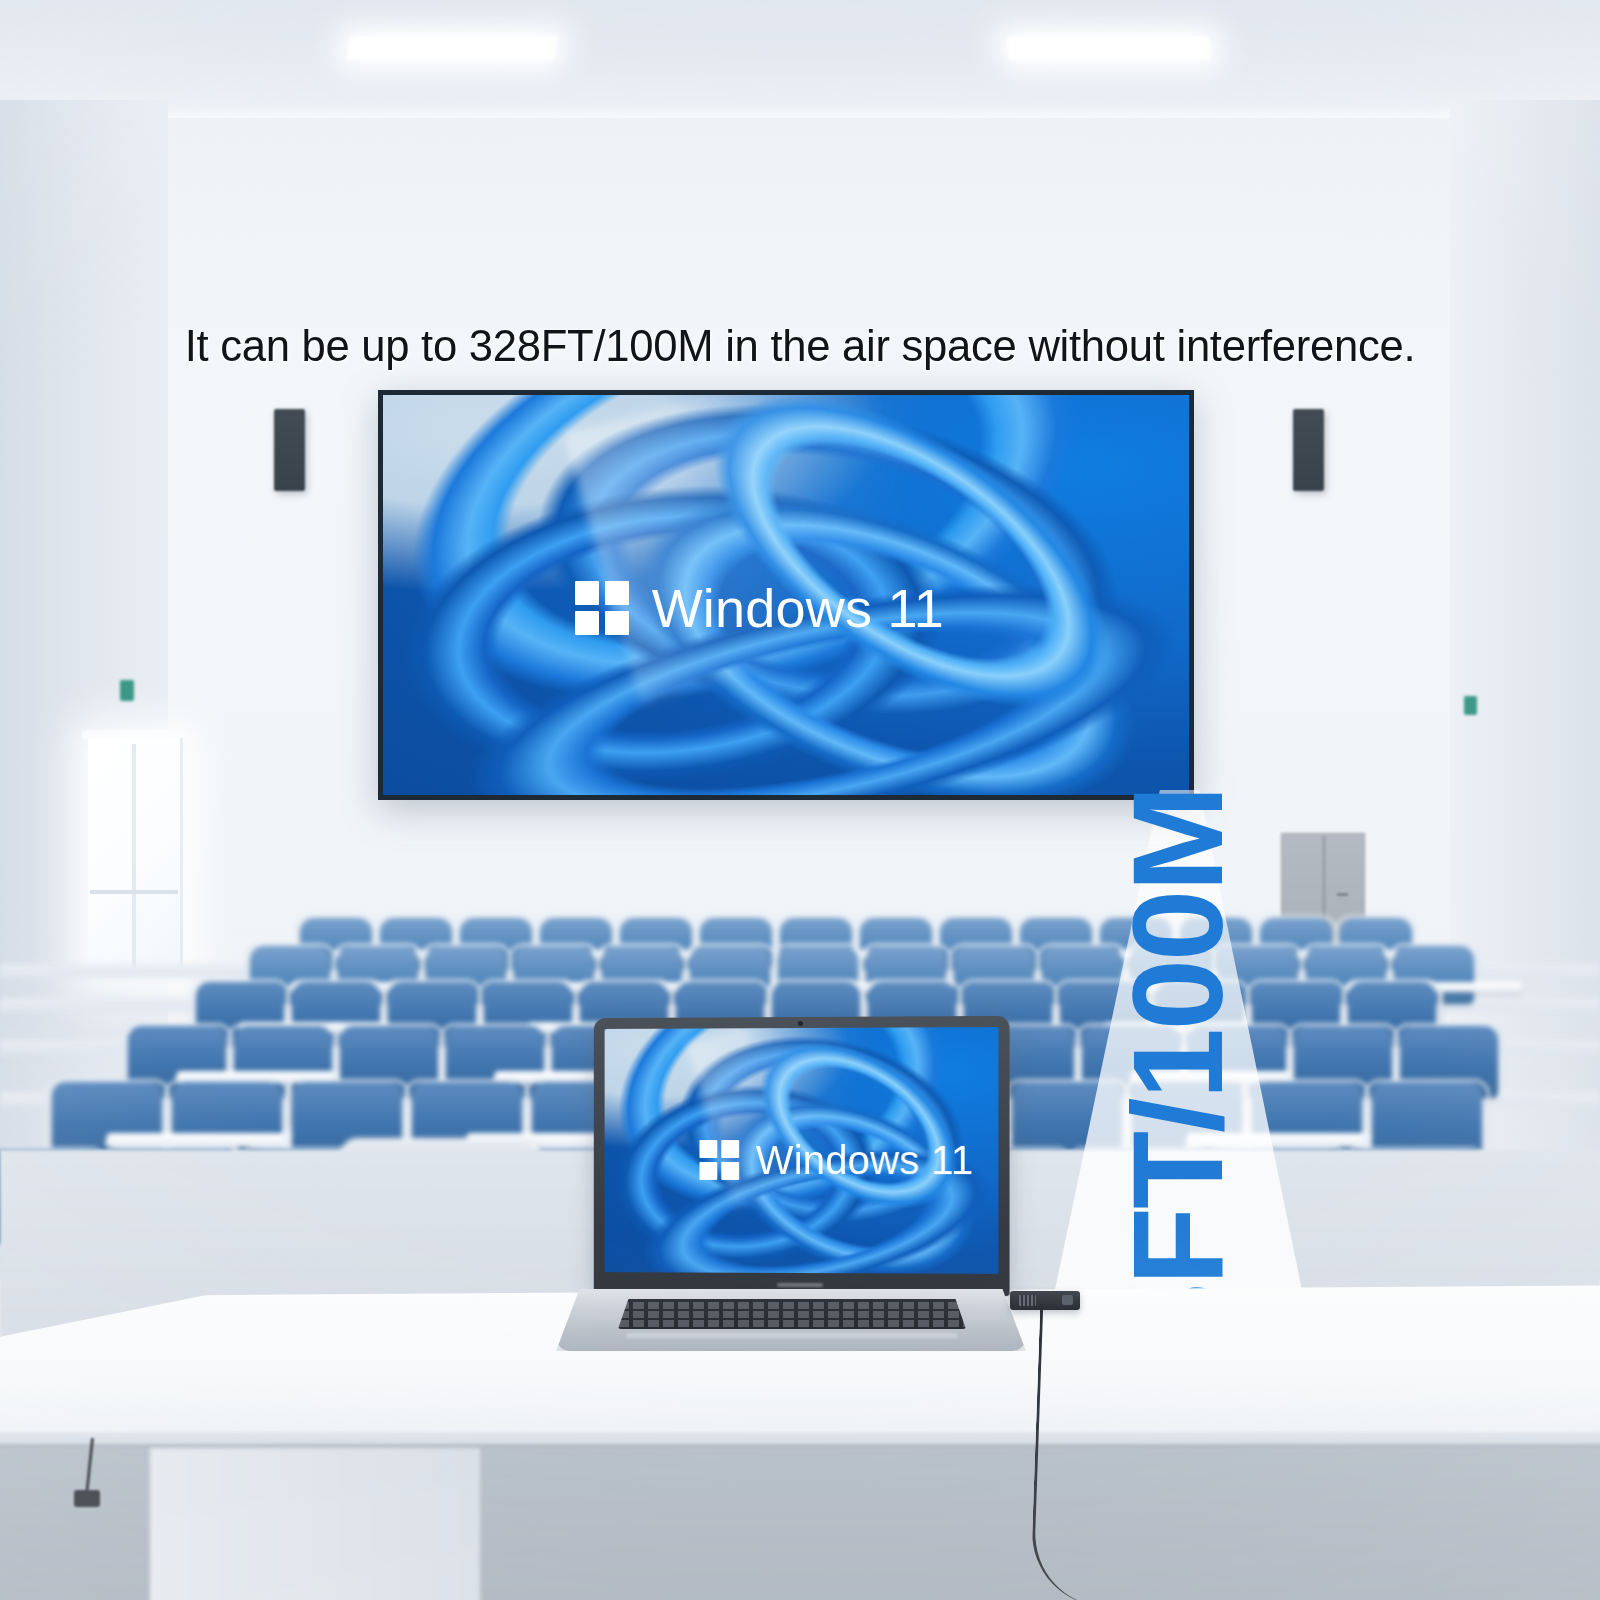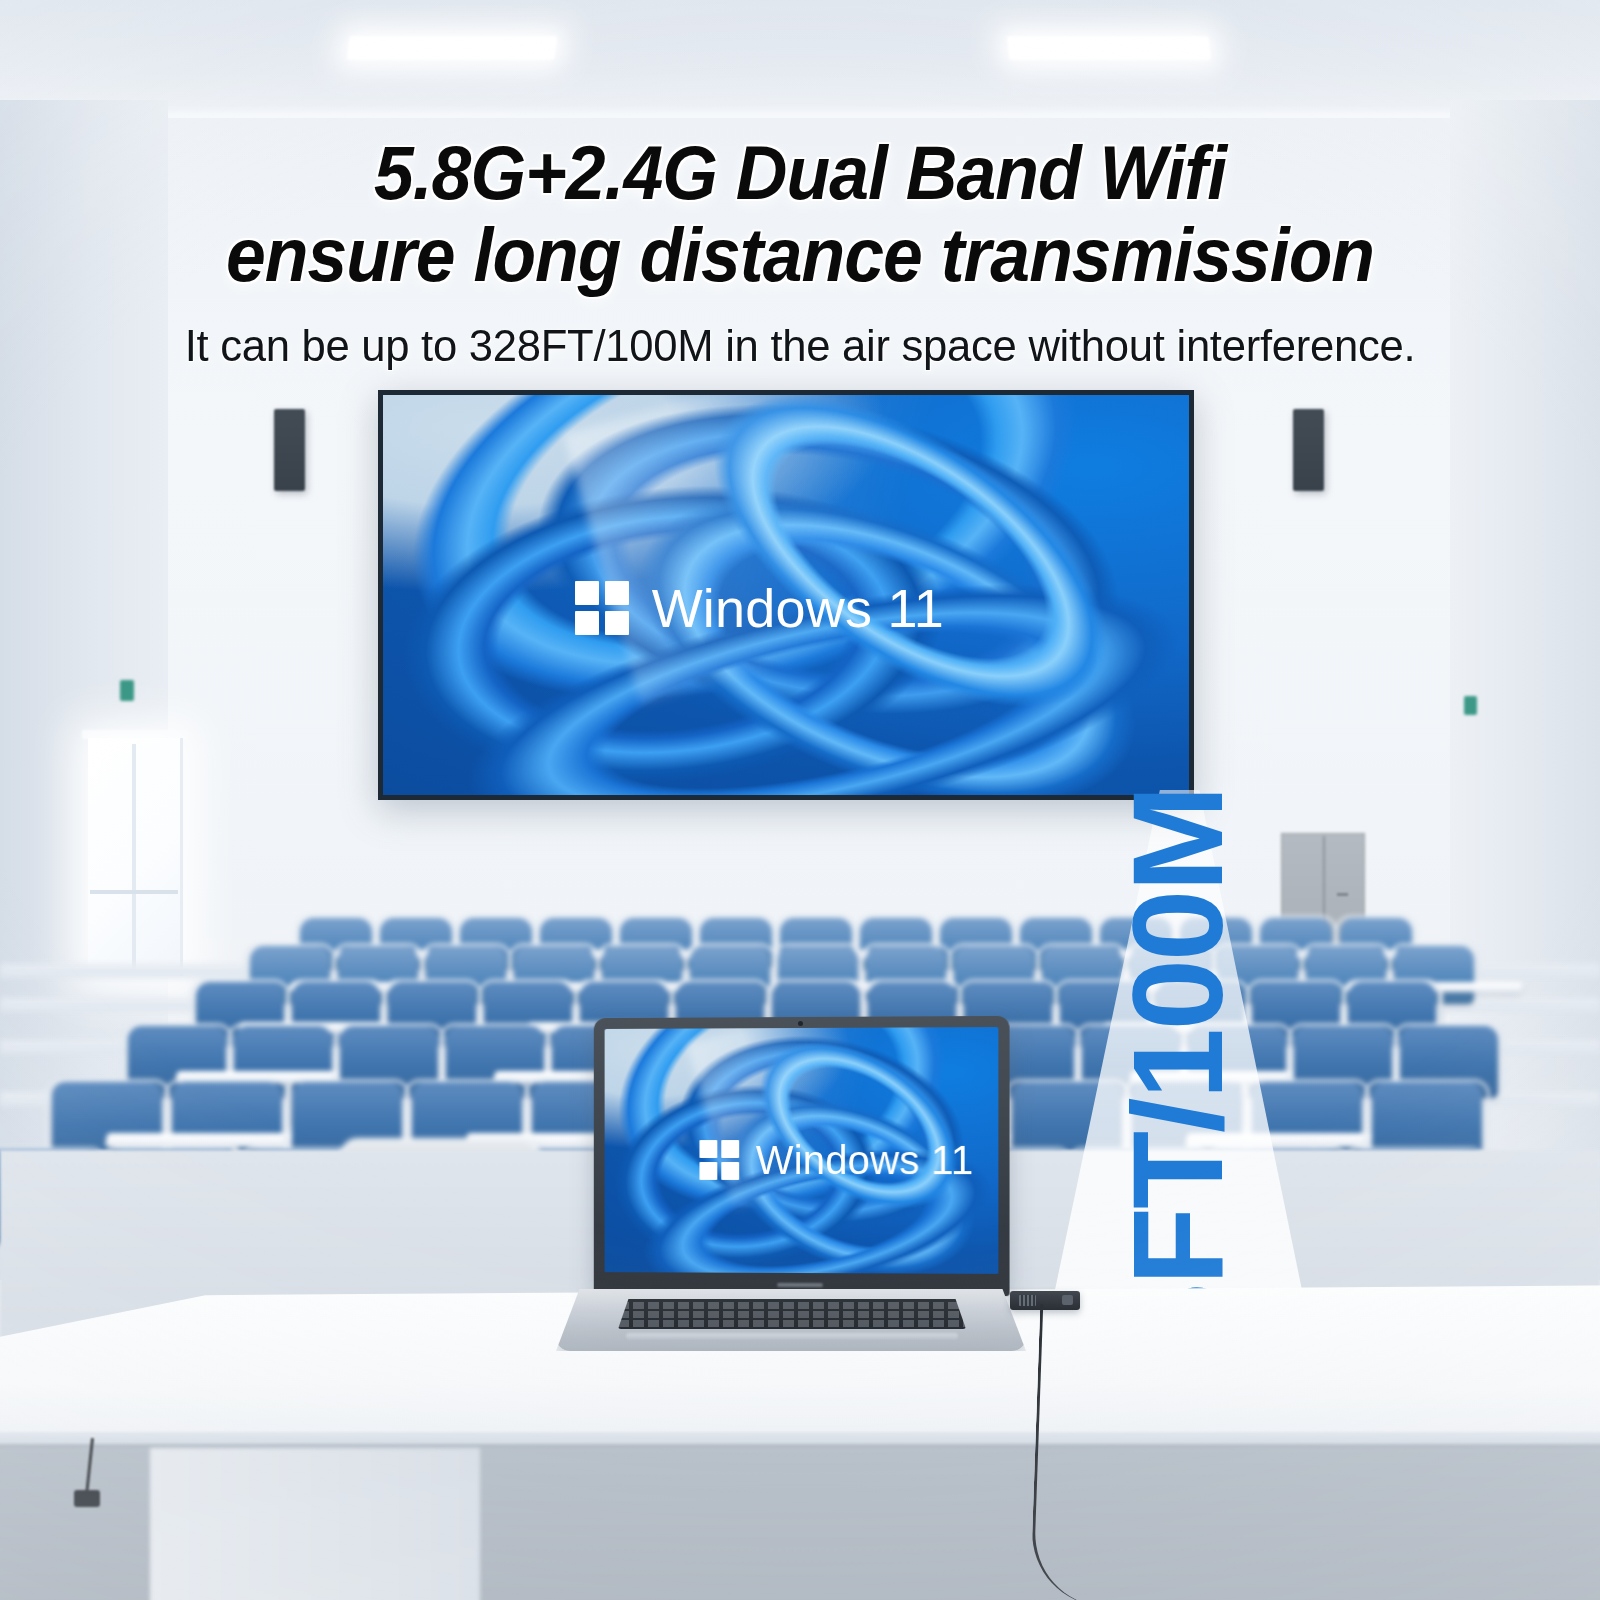--- a/index.html
+++ b/index.html
@@ -753,19 +753,15 @@
     <div class="touchbar-edge"></div>
   </div>
 
   <div class="dongle">
     <div class="dongle-label"></div>
   </div>
   <div class="dongle-cable"></div>
 
   <div class="haze"></div>
 
-  <div class="headline">
-    <span class="line">5.8G+2.4G Dual Band Wifi</span>
-    <span class="line">ensure long distance transmission</span>
-  </div>
   <div class="subhead">It can be up to 328FT/100M in the air space without interference.</div>
 
 </div>
 
 </body></html>

